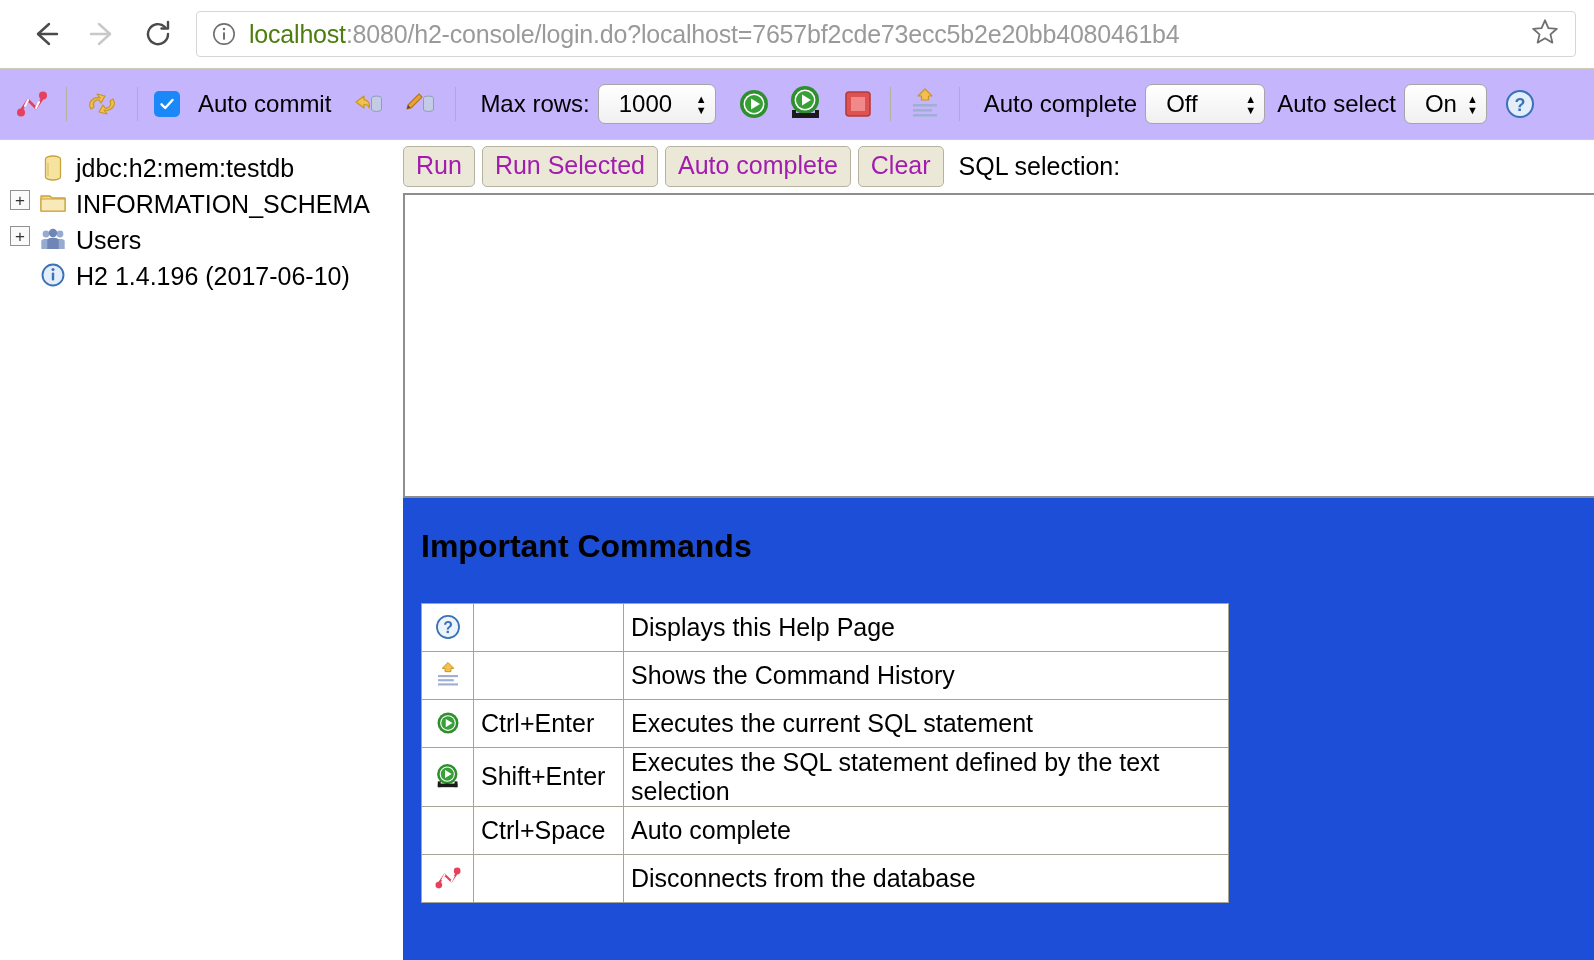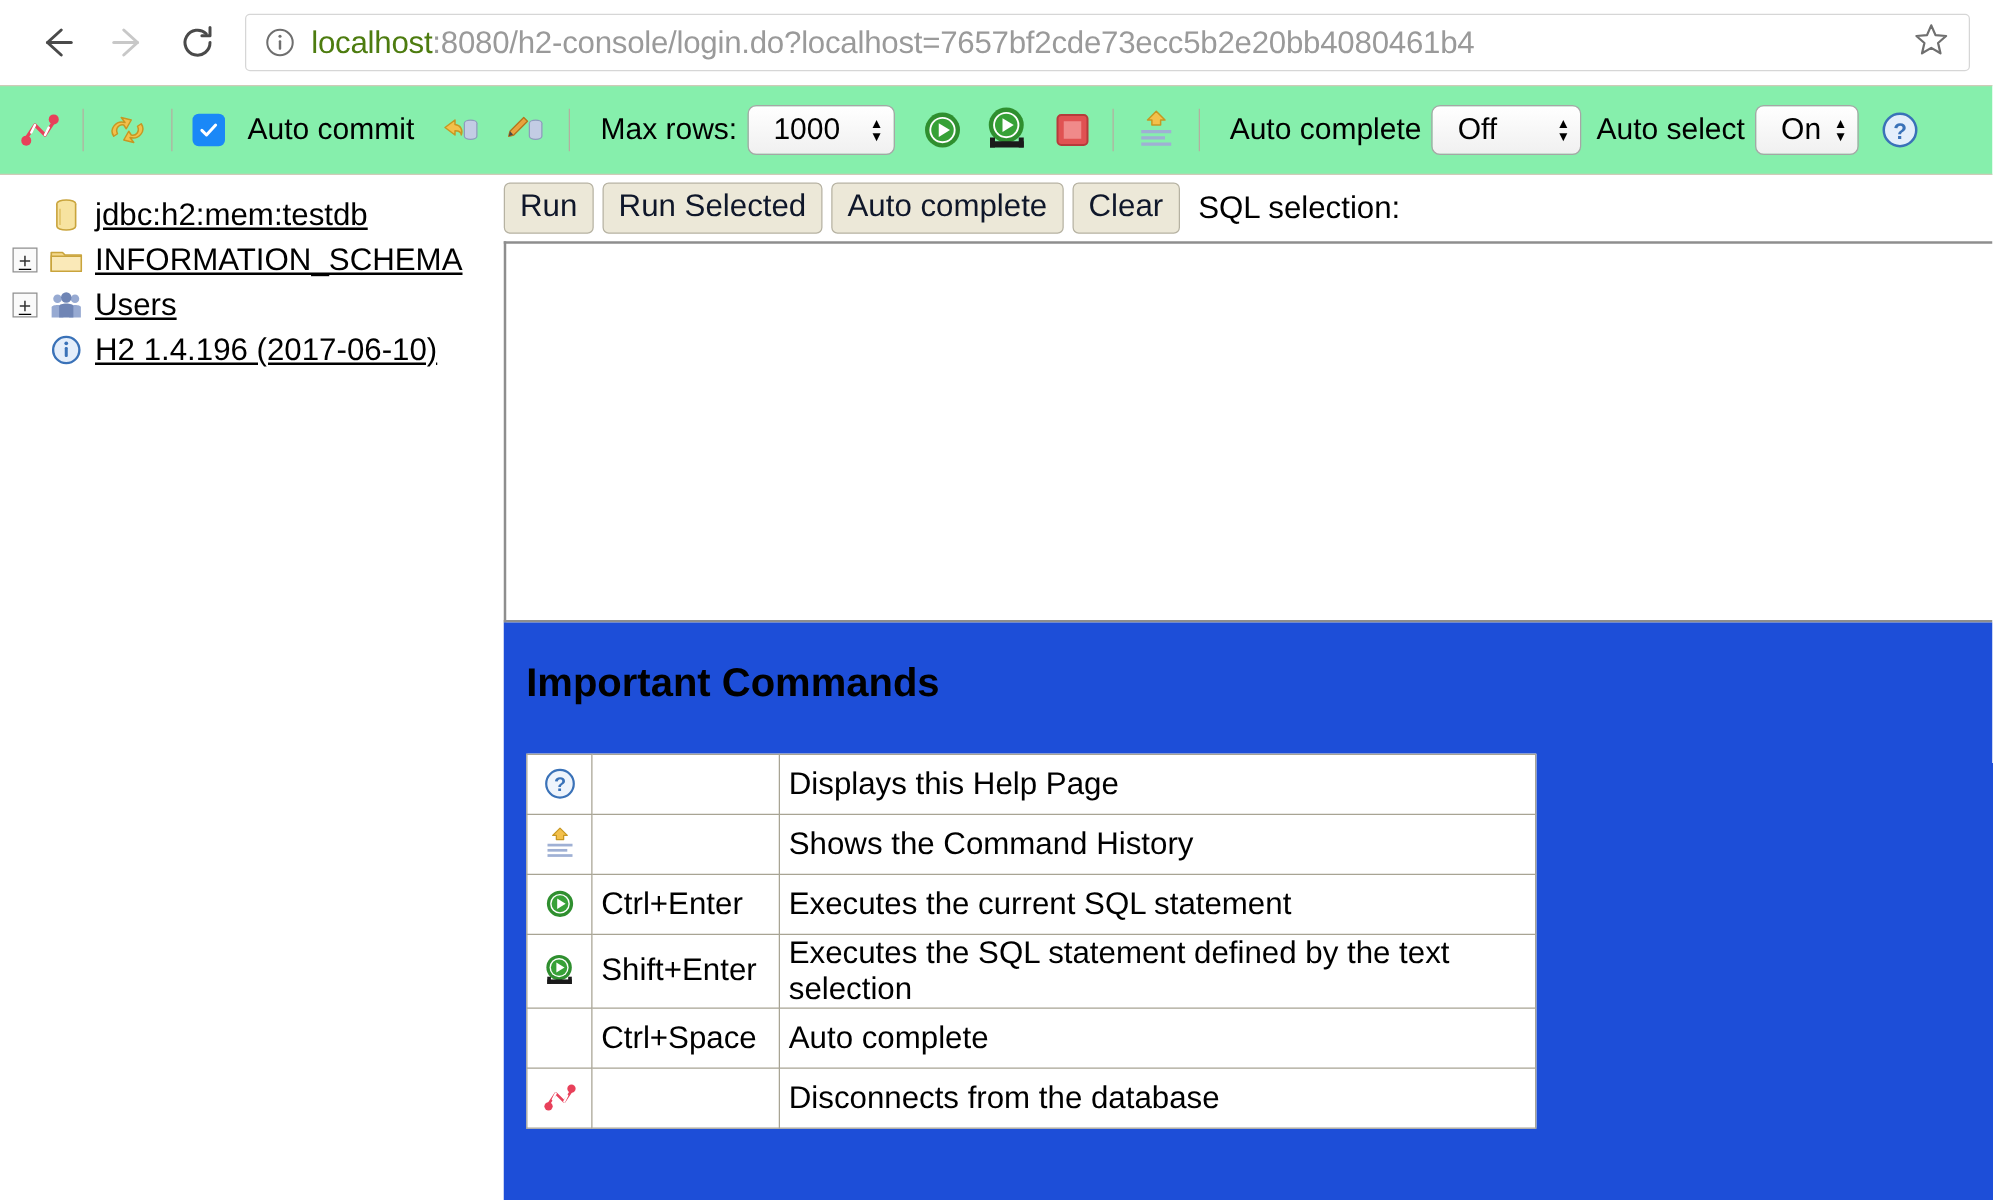--- a/index.html
+++ b/index.html
@@ -50,21 +50,21 @@
   #star-btn {
     margin-left: auto;
     padding-left: 12px;
     flex: none;
     cursor: pointer;
   }
 
   
   #h2-toolbar {
     height: 72px;
-    background: #86efac;
+    background: #c4b5fd;
     border-top: 1px solid #cfcbb8;
     border-bottom: 1px solid #cfcbb8;
     display: flex;
     align-items: center;
     padding: 0 14px;
     gap: 0;
     font-size: 24px;
     color: #000;
     white-space: nowrap;
   }
@@ -124,27 +124,26 @@
 
   
   #sidebar {
     width: 403px;
     flex: none;
     background: #ffffff;
     padding: 14px 0 0 10px;
   }
   .tree-row {
     display: flex;
-    align-items: center;
+    align-items: flex-start;
     height: 36px;
     gap: 8px;
     cursor: pointer;
     font-size: 25px;
     color: #000;
-    text-decoration: underline;
   }
   .expander {
     width: 20px; height: 20px;
     border: 1px solid #909090;
     background: #fafafa;
     display: inline-flex;
     align-items: center;
     justify-content: center;
     font-size: 17px;
     line-height: 1;
@@ -169,21 +168,21 @@
     gap: 7px;
     padding: 6px 0 6px 0;
     background: #fff;
   }
   .h2-btn {
     background: #ece8d8;
     border: 1px solid #b6b2a2;
     border-radius: 5px;
     font-size: 25px;
     font-family: "Liberation Sans", sans-serif;
-    color: #0f172a;
+    color: #a21caf;
     padding: 4px 12px 6px;
     cursor: pointer;
     line-height: 1.15;
   }
   #sql-label { font-size: 25px; margin-left: 8px; }
   #sql-textarea {
     height: 305px;
     margin-right: 0;
     border: 2px solid #8e8e8e;
     border-right: none;

